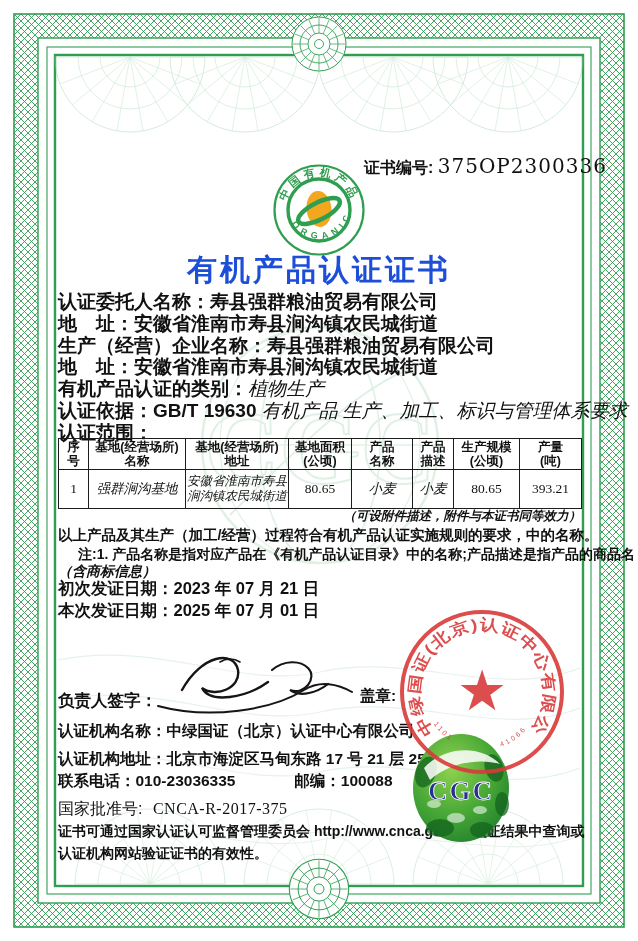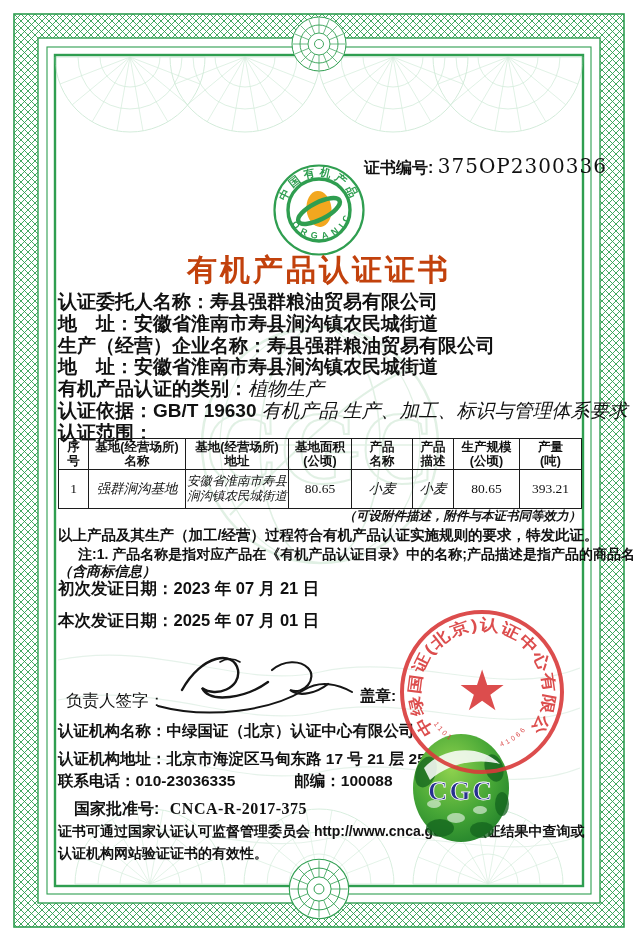--- a/index.html
+++ b/index.html
@@ -3,39 +3,39 @@
 <meta charset="utf-8">
 <style>
   html,body{margin:0;padding:0;background:#ffffff;}
   .certificate{position:relative;width:638px;height:941px;background:#fff;overflow:hidden;
     font-family:"Liberation Sans",sans-serif;color:#111;}
   .abs{position:absolute;}
   svg{display:block;}
   
   .cert-no{left:364px;top:154px;font-size:16px;font-weight:700;white-space:nowrap;}
   .cert-no .num{font-family:"DejaVu Serif",serif;font-weight:400;font-size:20px;letter-spacing:1px;}
-  .title{left:0;top:250px;width:100%;text-align:center;font-size:30px;font-weight:800;letter-spacing:3px;color:#c2410c;}
+  .title{left:0;top:250px;width:100%;text-align:center;font-size:30px;font-weight:800;letter-spacing:3px;color:#1d4ed8;}
   
   .info{left:58px;top:291px;width:562px;font-size:19px;line-height:21.8px;font-weight:600;white-space:nowrap;}
   .kai{font-family:"Liberation Serif","DejaVu Serif",serif;font-style:italic;font-weight:500;}
   .knum{font-family:"Liberation Serif",serif;font-style:normal;}
   
   .scope{left:58px;top:438px;width:523px;border-collapse:collapse;table-layout:fixed;}
   .scope th,.scope td{border:1.5px solid #1c1c1c;text-align:center;vertical-align:middle;padding:0 1px;}
   .scope th{font-size:12.5px;line-height:14.5px;font-weight:700;height:30px;}
   .scope td{font-size:13.5px;height:38px;line-height:16px;}
   .attach{left:58px;top:508px;width:523px;text-align:right;font-size:12.5px;font-weight:600;}
   .statement{left:58px;top:526px;width:526px;font-size:14.5px;font-weight:700;white-space:nowrap;}
   .noteline{left:58px;width:526px;font-size:14px;font-weight:600;white-space:nowrap;}
   .dateline{left:58px;font-size:16.5px;font-weight:700;white-space:nowrap;}
-  .sig-label{left:58px;top:690px;font-size:16.5px;font-weight:400;padding-left:8px;}
+  .sig-label{left:58px;top:690px;font-size:16.5px;font-weight:700;}
   .seal-label{left:360px;top:686px;font-size:15.5px;font-weight:700;}
   .orgline{left:58px;font-size:15.5px;font-weight:600;white-space:nowrap;}
   .tel-part{display:inline-block;width:232px;}
-  .approval{left:74px;top:799px;font-size:16px;font-weight:700;}
+  .approval{left:58px;top:799px;font-size:16px;font-weight:400;}
   .approval .knum{letter-spacing:.5px;}
   .footer{left:58px;width:530px;font-size:14px;font-weight:700;white-space:nowrap;}
   .z1{z-index:1;} .z2{z-index:2;} .z3{z-index:3;}
 </style>
 </head>
 <body>
 
 <div class="certificate">
 
   <svg class="abs border-svg" width="638" height="941" viewBox="0 0 638 941" aria-hidden="true">
@@ -221,28 +221,28 @@
       <td class="kai">小麦</td>
       <td class="kai">小麦</td>
       <td class="knum">80.65</td>
       <td class="knum">393.21</td>
     </tr>
   </tbody>
     </table>
 
   <div class="abs attach kai z1">（可设附件描述，附件与本证书同等效力）</div>
 
-  <div class="abs statement z1">以上产品及其生产（加工/经营）过程符合有机产品认证实施规则的要求，特发此证。</div>
+  <div class="abs statement z1">以上产品及其生产（加工/经营）过程符合有机产品认证实施规则的要求，中的名称。</div>
   <div class="abs noteline z1" style="top:546px;padding-left:20px;">注:1. 产品名称是指对应产品在《有机产品认证目录》中的名称;产品描述是指产品的商品名</div>
   <div class="abs noteline z1" style="top:563px;font-style:italic;">（含商标信息）</div>
 
   <div class="abs dateline z1" style="top:578px;">
     <span>初次发证日期：</span><span>2023 年 07 月 21 日</span>
   </div>
-  <div class="abs dateline z1" style="top:600px;margin-top:10px;">
+  <div class="abs dateline z1" style="top:600px;">
     <span>本次发证日期：</span><span>2025 年 07 月 01 日</span>
   </div>
 
   <svg class="abs z1" style="left:150px;top:640px;" width="210" height="82" viewBox="0 0 210 82">
     <g fill="none" stroke="#151515" stroke-linecap="round">
       <path d="M32,50 C52,14 84,10 88,30 C91,48 66,58 52,48 C60,64 96,58 118,42" stroke-width="2.4"></path>
       <path d="M122,30 C134,20 150,20 158,28 C168,38 154,56 140,50 C150,58 168,52 178,44" stroke-width="2.2"></path>
       <path d="M8,66 C60,80 122,70 154,50 C170,40 188,44 202,52" stroke-width="2"></path>
       <path d="M70,22 C76,18 84,18 90,22" stroke-width="1.6"></path>
     </g>

